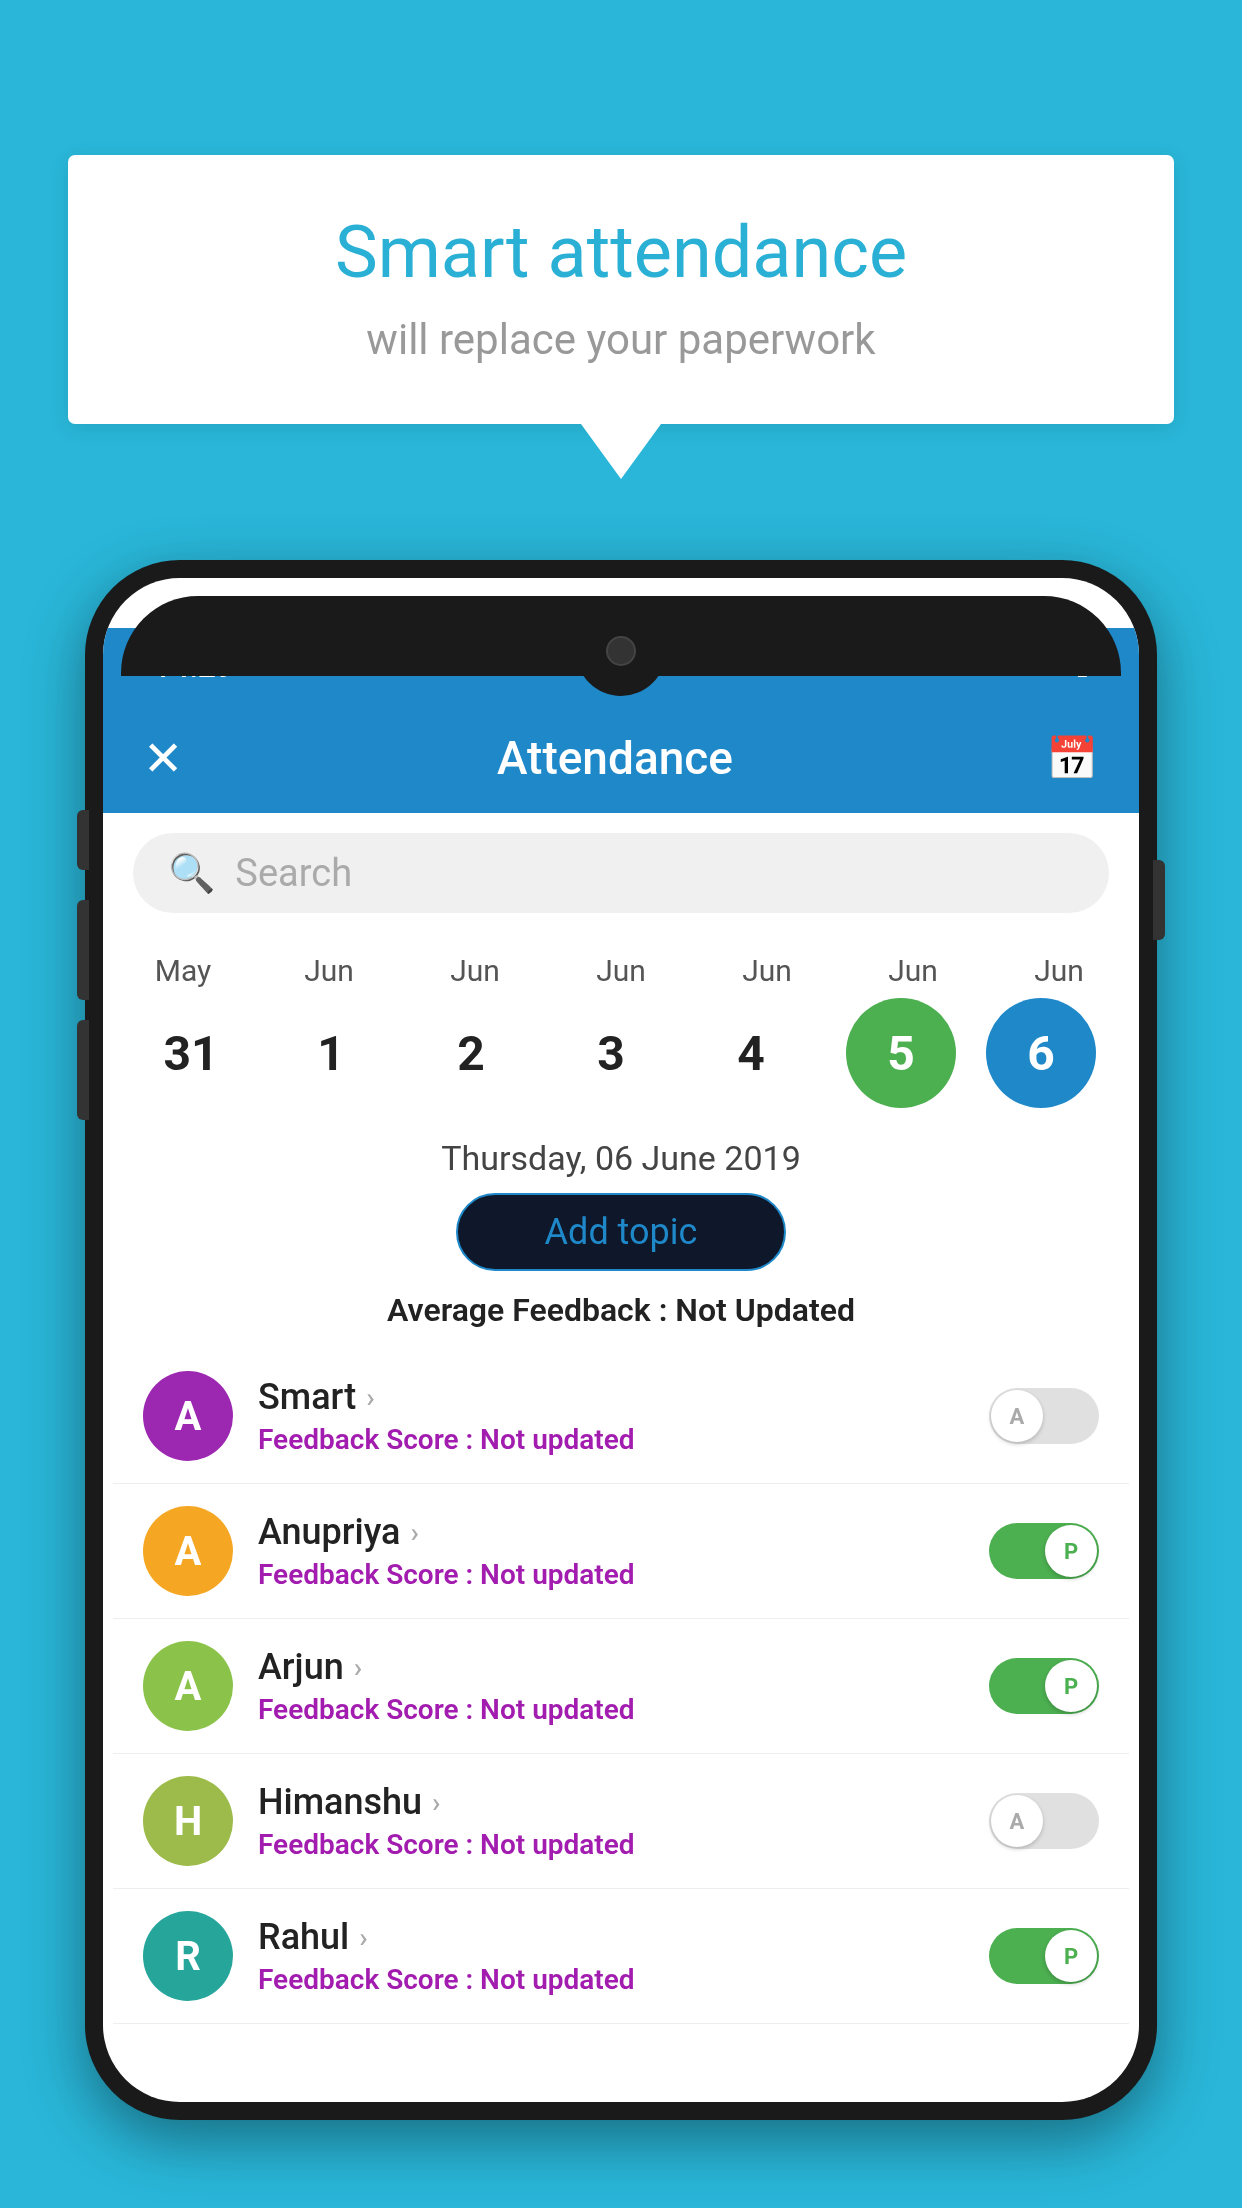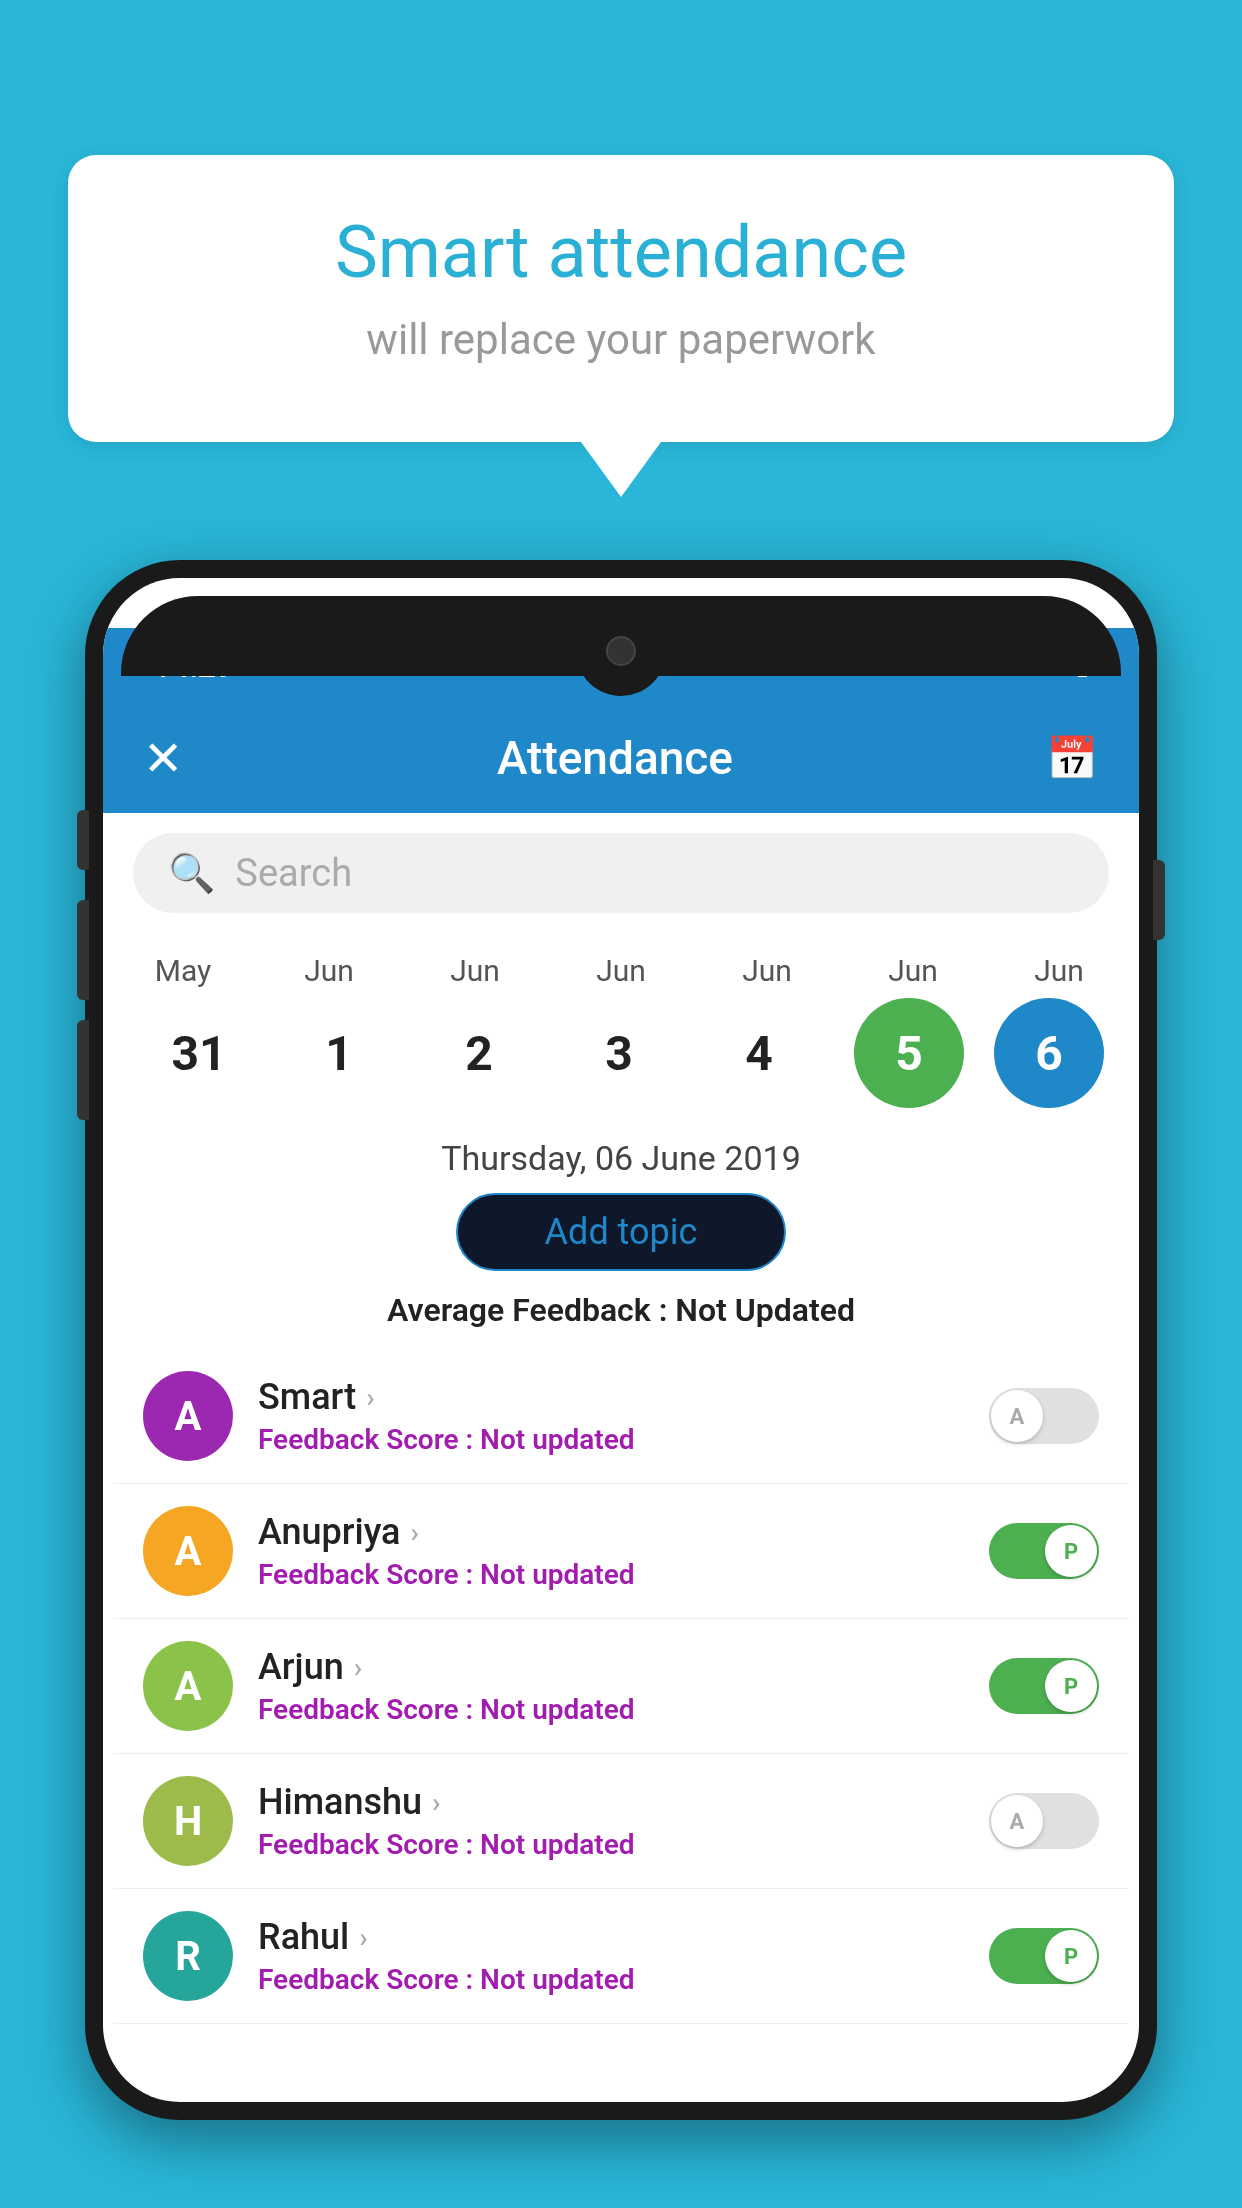--- a/index.html
+++ b/index.html
@@ -14,22 +14,22 @@
 
     
     .speech-bubble-container {
       position: absolute;
       top: 155px;
       left: 68px;
       right: 68px;
     }
     .speech-bubble {
       background: white;
-      border-radius: 28px;
-      padding: 55px 60px 78px;
+      border-radius: 7px;
+      padding: 55px 60px 60px;
       text-align: center;
       position: relative;
       box-shadow: 0 4px 20px rgba(0,0,0,0.1);
     }
     .speech-bubble-title {
       color: #29b0d4;
       font-size: 72px;
       font-weight: 400;
       margin-bottom: 20px;
     }
@@ -180,21 +180,21 @@
       margin-bottom: 10px;
     }
     .calendar-month {
       color: #555;
       font-size: 30px;
       width: 120px;
       text-align: center;
     }
     .calendar-days {
       display: flex;
-      justify-content: flex-end;
+      justify-content: center;
       align-items: center;
     }
     .calendar-day {
       width: 120px;
       text-align: center;
       font-size: 48px;
       font-weight: 700;
       color: #222;
     }
     .calendar-day.today-green {

